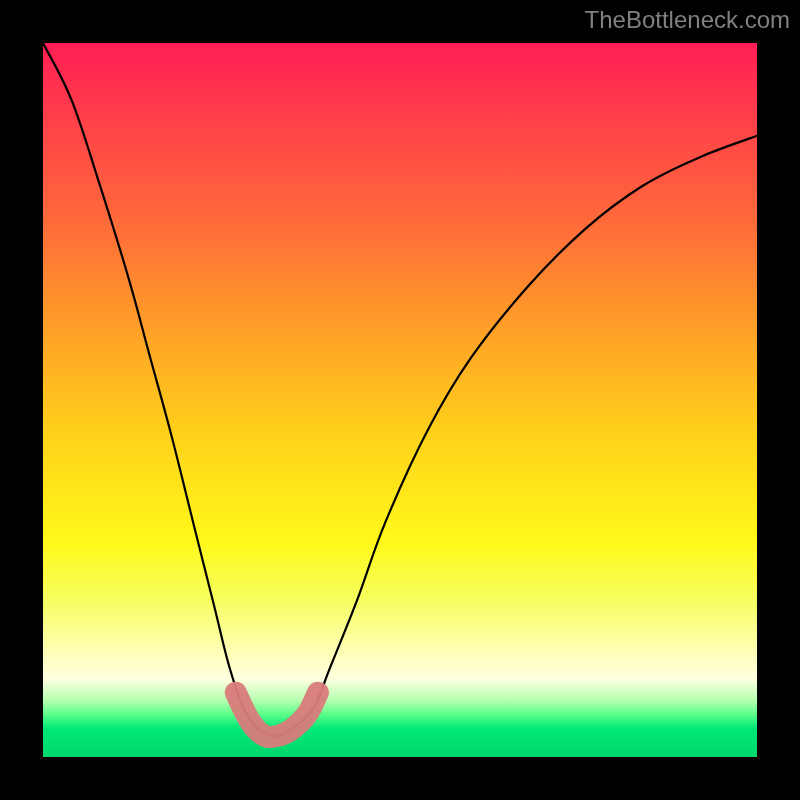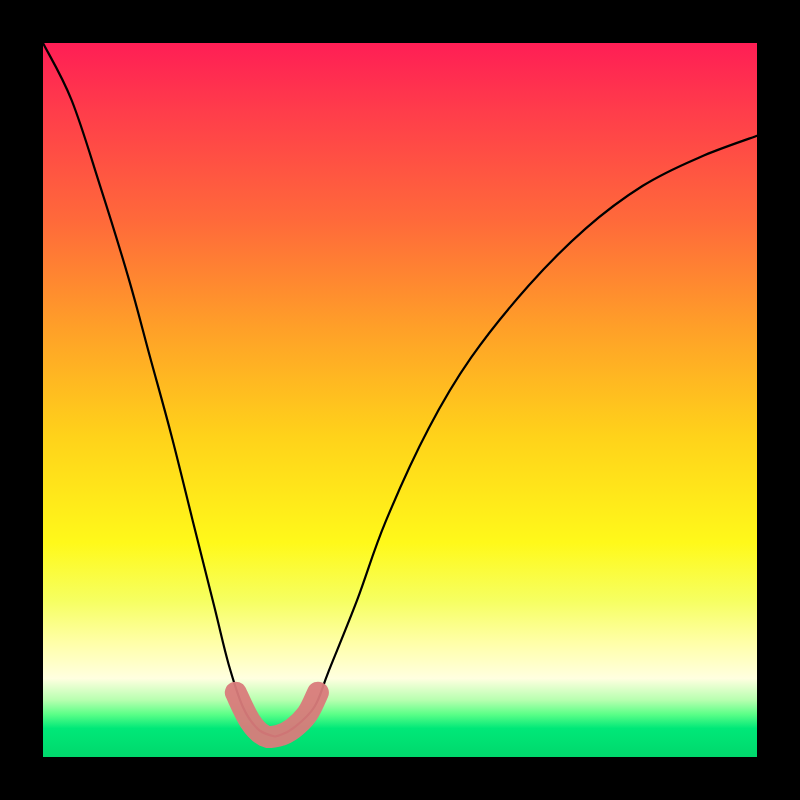--- a/index.html
+++ b/index.html
@@ -58,20 +58,21 @@
     width: 714px;
     height: 714px;
     overflow: visible;
   }
 </style>
 </head>
 <body>
 
 <div class="frame">
 
+  <div class="attribution">TheBottleneck.com</div>
 
   <div class="plot">
     <svg class="curve" viewBox="0 0 714 714" preserveAspectRatio="none">
       <path id="main-curve" fill="none" stroke="#000" stroke-width="2.2" stroke-linecap="round" stroke-linejoin="round" d="M 0.0 0.0 C 5.1 10.3, 18.3 31.4, 28.6 57.1 C 38.8 82.8, 46.8 110.7, 57.1 142.8 C 67.4 174.9, 76.7 204.8, 85.7 235.6 C 94.7 266.5, 99.4 285.9, 107.1 314.2 C 114.8 342.4, 120.8 363.1, 128.5 392.7 C 136.2 422.3, 142.2 447.5, 149.9 478.4 C 157.7 509.2, 164.9 538.4, 171.4 564.1 C 177.8 589.8, 180.5 603.2, 185.6 621.2 C 190.8 639.2, 194.8 652.5, 199.9 664.0 C 205.1 675.6, 209.1 680.3, 214.2 685.4 C 219.3 690.6, 224.6 691.3, 228.5 692.6 C 232.3 693.9, 231.8 693.9, 235.6 692.6 C 239.5 691.3, 243.5 690.6, 249.9 685.4 C 256.3 680.3, 264.9 674.3, 271.3 664.0 C 277.7 653.7, 277.9 647.6, 285.6 628.3 C 293.3 609.0, 303.9 583.9, 314.2 556.9 C 324.4 529.9, 329.9 509.2, 342.7 478.4 C 355.6 447.5, 370.1 415.1, 385.6 385.6 C 401.0 356.0, 410.4 339.9, 428.4 314.2 C 446.4 288.5, 465.0 265.9, 485.5 242.8 C 506.1 219.6, 522.1 203.6, 542.6 185.6 C 563.2 167.6, 579.2 155.7, 599.8 142.8 C 620.3 129.9, 636.3 123.2, 656.9 114.2 C 677.4 105.2, 703.7 96.7, 714.0 92.8"></path>
       <path id="highlight-curve" fill="none" stroke="#d97b7b" stroke-width="22" stroke-linecap="round" stroke-linejoin="round" opacity="0.95" d="M 192.8 649.7 C 195.4 654.9, 201.9 670.6, 207.1 678.3 C 212.2 686.0, 216.2 690.0, 221.3 692.6 C 226.5 695.2, 230.5 693.9, 235.6 692.6 C 240.8 691.3, 244.8 689.3, 249.9 685.4 C 255.0 681.6, 259.7 677.6, 264.2 671.2 C 268.7 664.7, 273.0 653.6, 274.9 649.7"></path>
     </svg>
   </div>
 
 </div>
 

